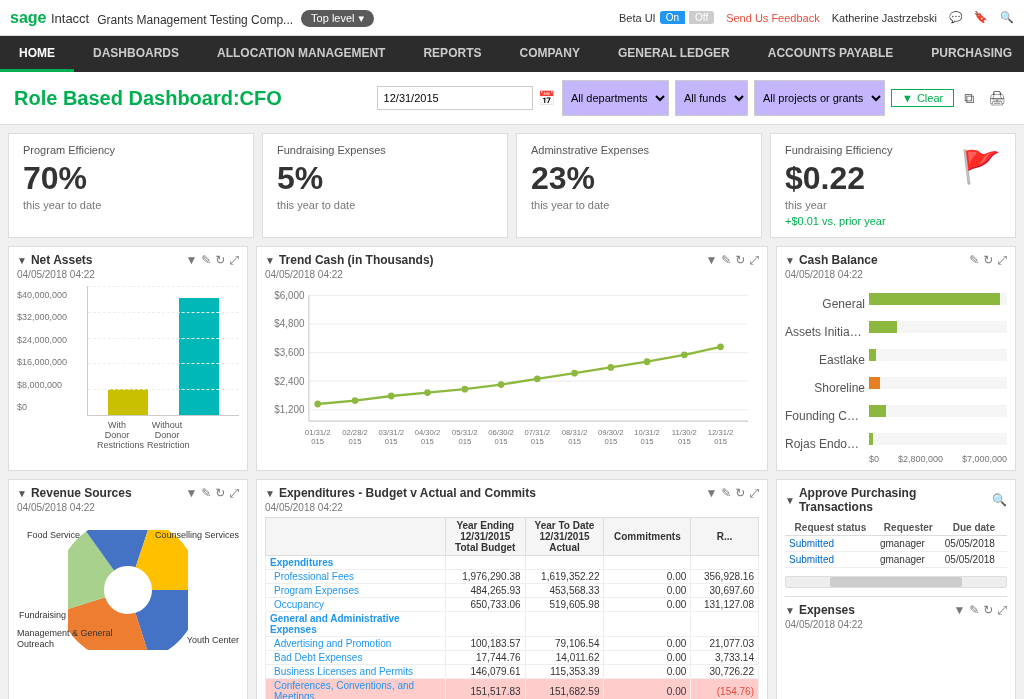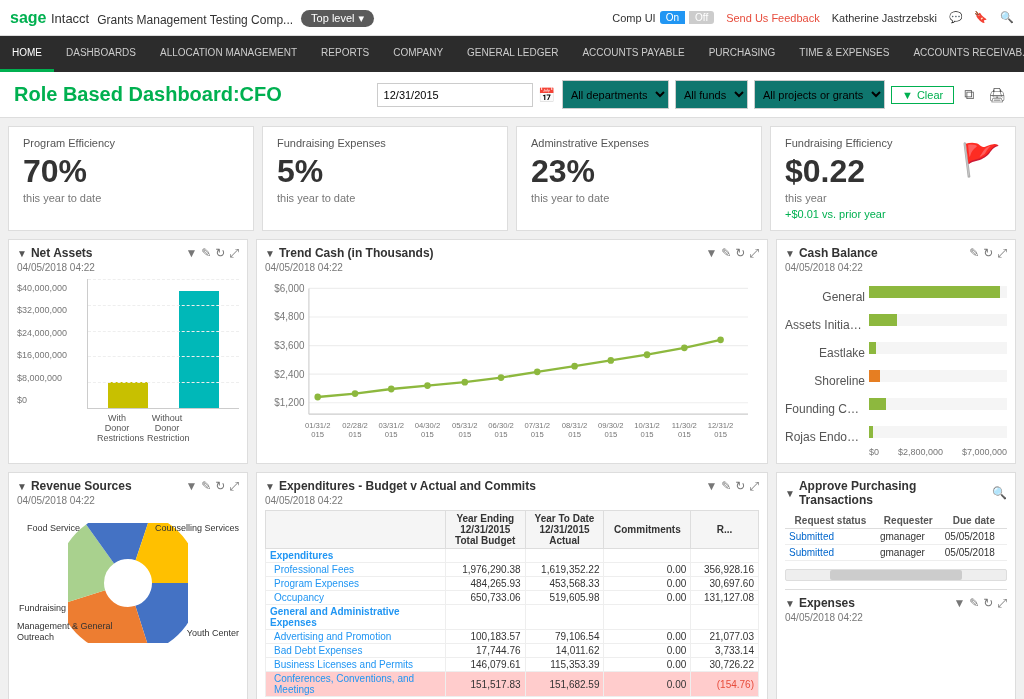--- a/index.html
+++ b/index.html
@@ -36,27 +36,28 @@
 
     
     .nav-bar {
       background: #2c2c2c;
       display: flex;
       align-items: stretch;
       height: 36px;
     }
     .nav-item {
       color: #ccc;
-      padding: 0 12px;
+      padding: 0 19px;
       display: flex;
       align-items: center;
-      font-size: 10px;
+      font-size: 12px;
       cursor: pointer;
       white-space: nowrap;
       border-bottom: 3px solid transparent;
+      font-weight: bold;
     }
     .nav-item.active { color: #fff; border-bottom: 3px solid #00b050; }
 
     
     .page-header {
       background: #fff;
       padding: 8px 14px;
       display: flex;
       align-items: center;
       gap: 12px;
@@ -67,22 +68,22 @@
     .date-input {
       border: 1px solid #ccc;
       padding: 2px 6px;
       font-size: 11px;
       height: 24px;
     }
     .select-input {
       border: 1px solid #ccc;
       padding: 2px 4px;
       font-size: 11px;
-      height: 29px;
-      background: #0f766e;
+      height: 36px;
+      background: #c4b5fd;
     }
     .clear-btn {
       background: #fff;
       border: 1px solid #00b050;
       color: #00b050;
       padding: 2px 10px;
       font-size: 11px;
       cursor: pointer;
       display: flex; align-items: center; gap: 4px;
     }
@@ -176,21 +177,21 @@
       <b>sage</b> <span>Intacct</span>
     </div>
     <span style="font-size:12px;color:#333;">Grants Management Testing Comp...</span>
     <button class="top-level-btn">
       <span>Top level</span>
       <span>▾</span>
     </button>
   </div>
   <div class="top-bar-right">
     <div class="beta-ui">
-      <span>Comp UI</span>
+      <span>Beta UI</span>
       <span class="toggle-on">On</span>
       <span class="toggle-off">Off</span>
     </div>
     <a class="feedback-link">Send Us Feedback</a>
     <span>Katherine Jastrzebski</span>
     <span style="cursor:pointer;">💬</span>
     <span style="cursor:pointer;">🔖</span>
     <span style="cursor:pointer;">🔍</span>
   </div>
 </div>

